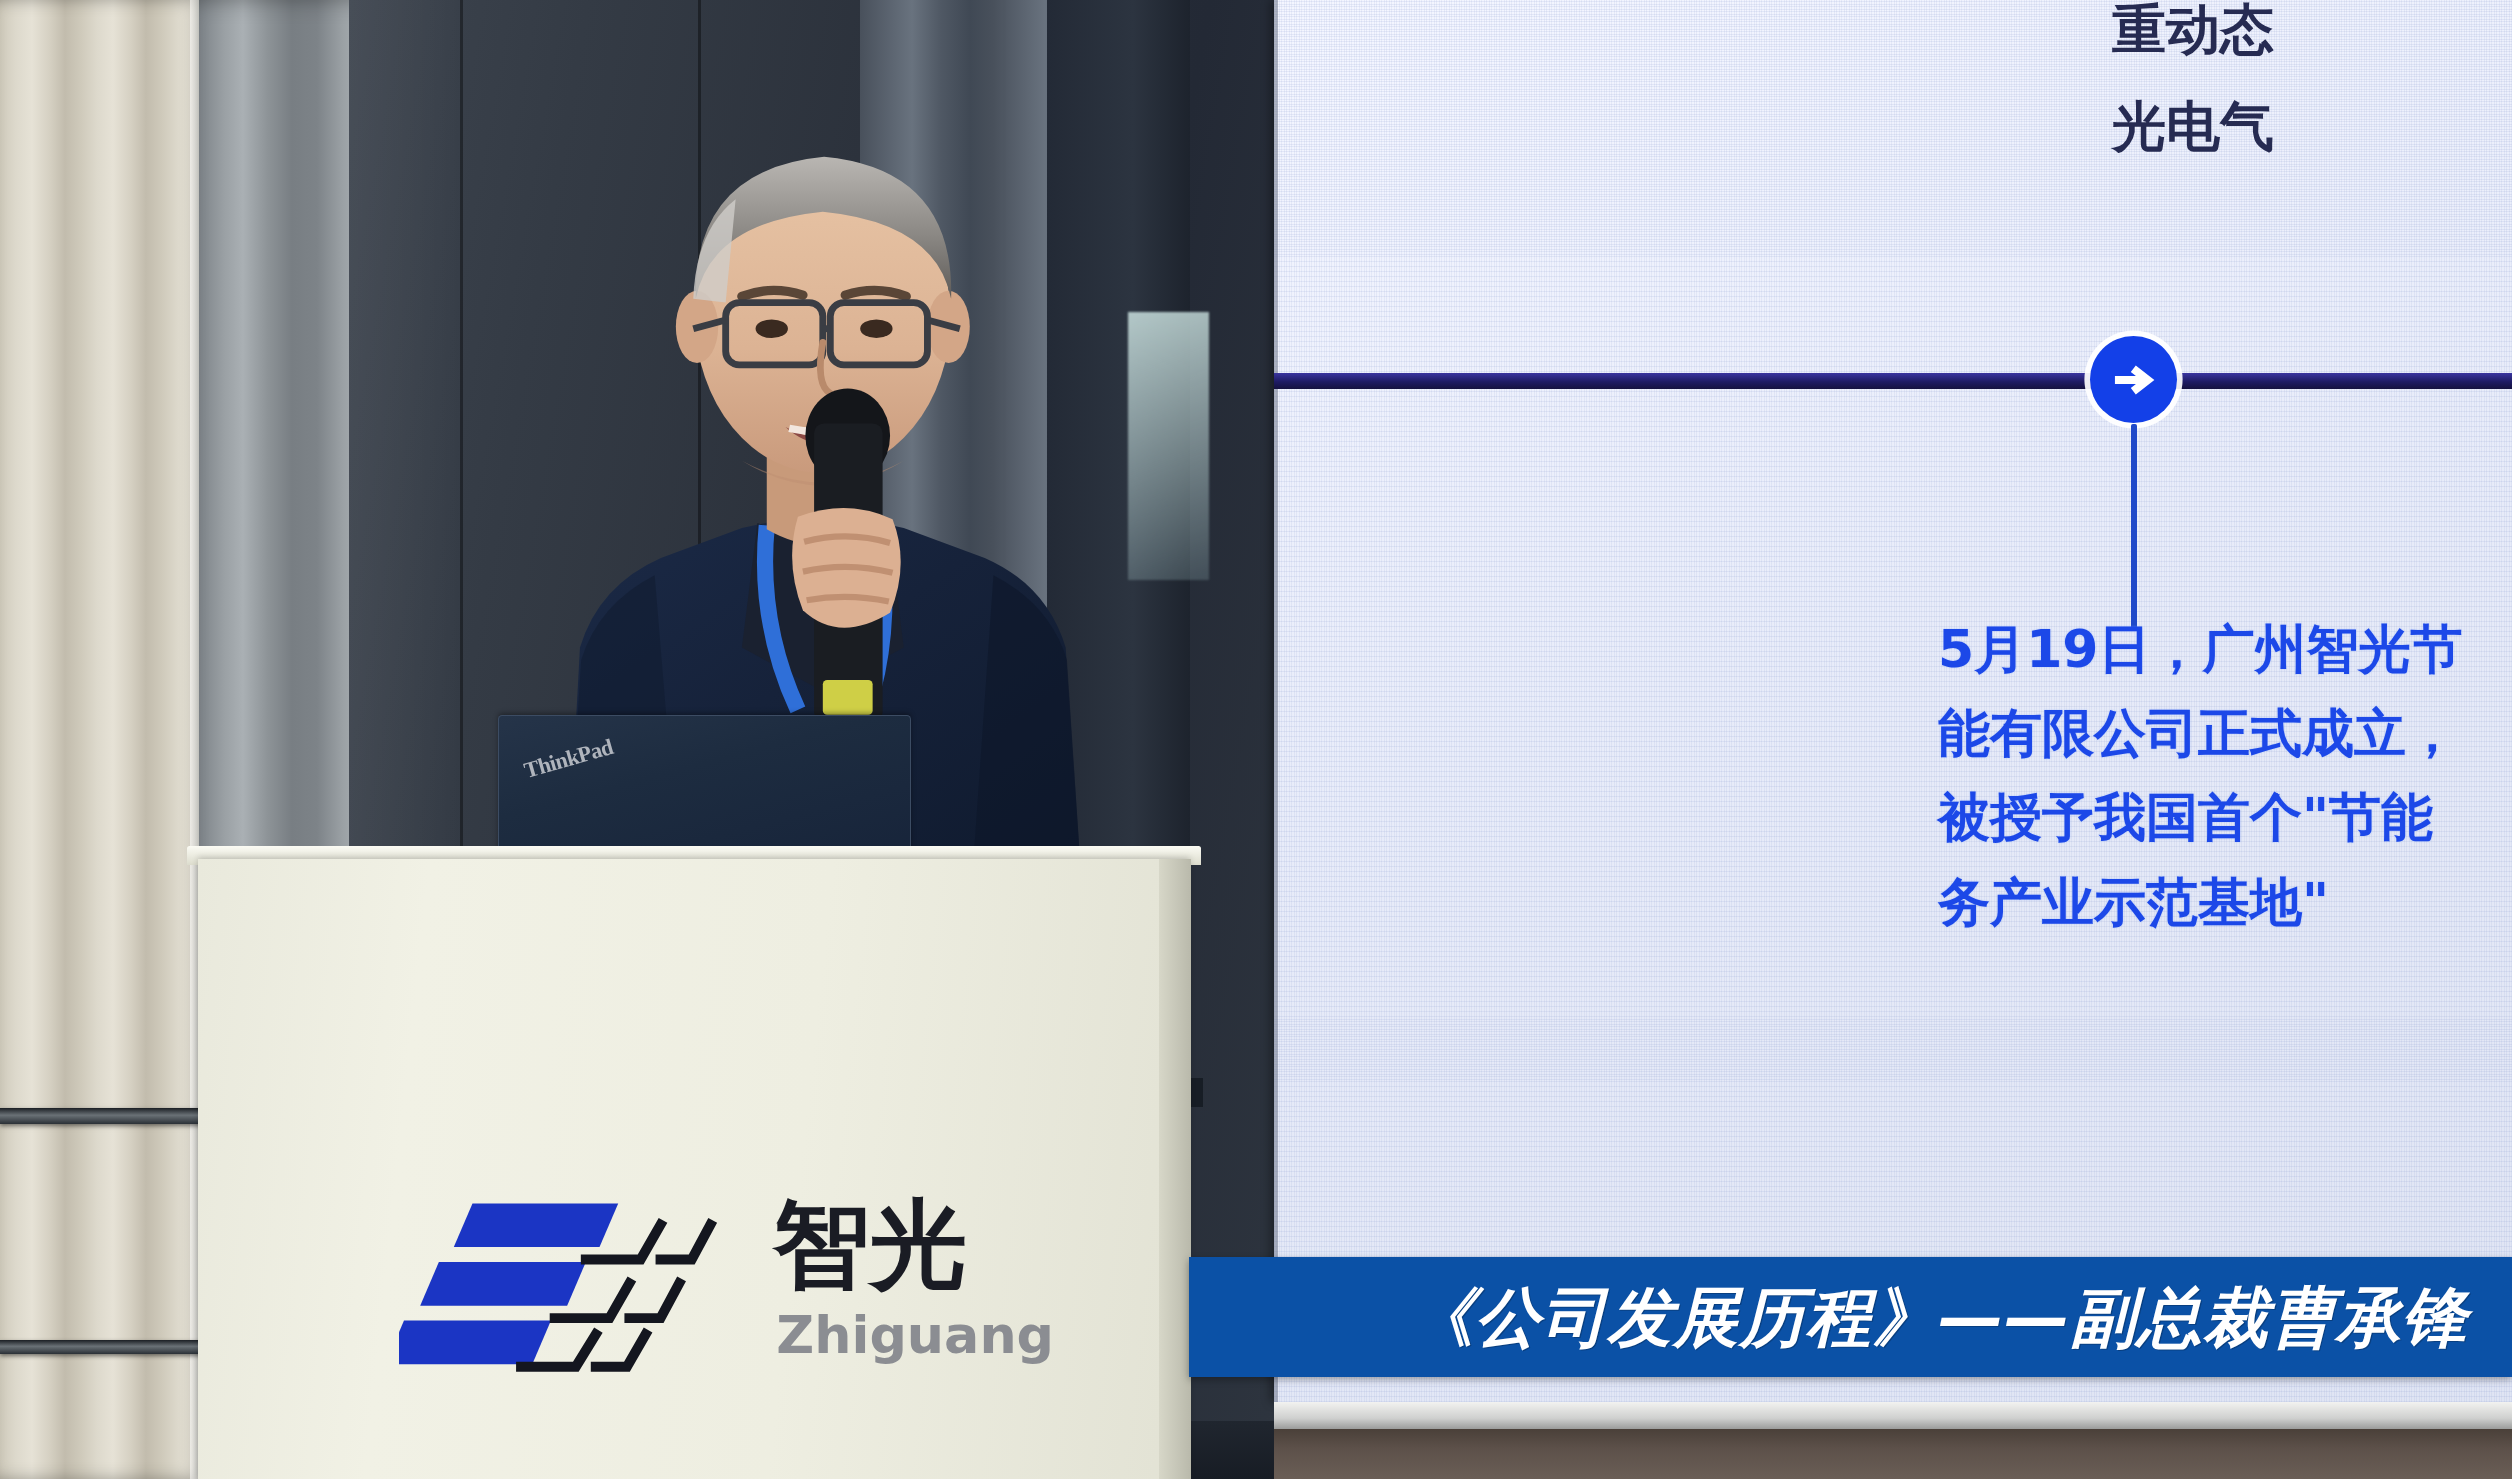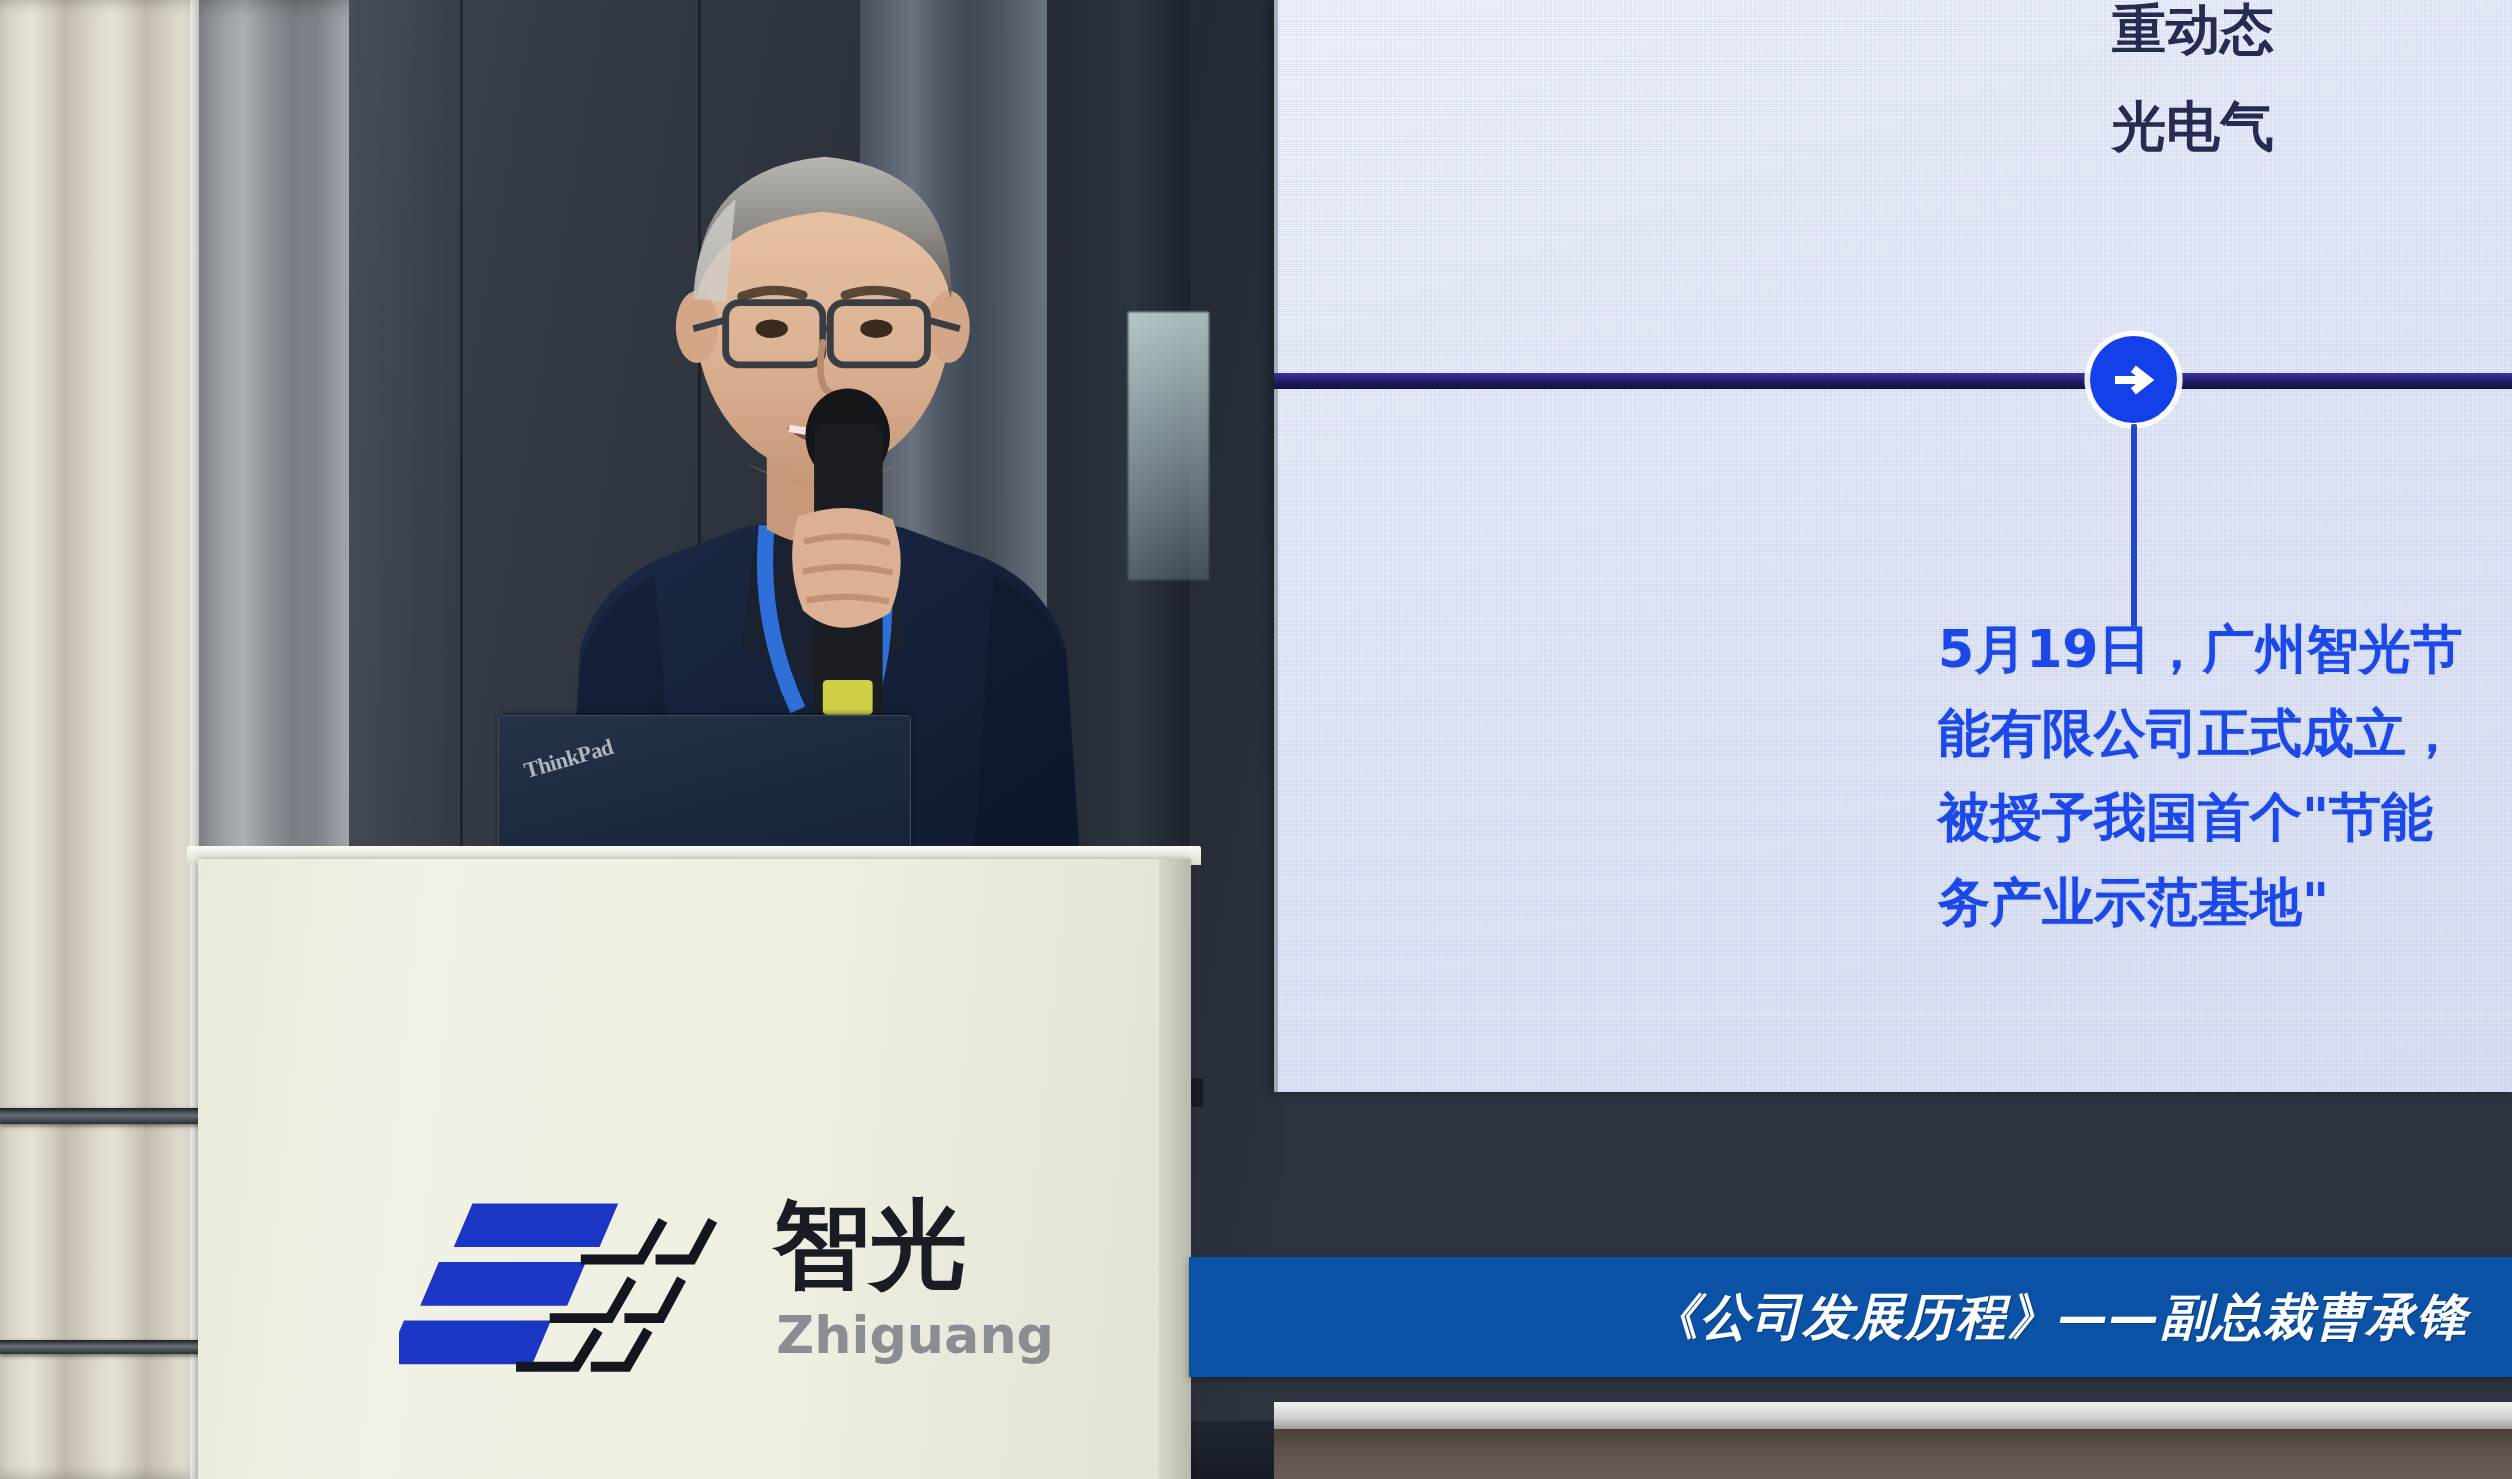--- a/index.html
+++ b/index.html
@@ -74,21 +74,21 @@
     position:absolute;left:1047px;top:1078px;width:156px;height:29px;
     background:rgba(10,14,20,.55);
   }
   .wall-floorline{
     position:absolute;left:349px;top:1421px;width:935px;height:59px;
     background:linear-gradient(180deg,#20262f,#171c24);
   }
 
   
   .screen{
-    position:absolute;left:1274px;top:0;width:1238px;height:1092px;
+    position:absolute;left:1274px;top:0;width:1238px;height:1402px;
     background:#eef1fb;
     background-image:
       repeating-linear-gradient(0deg, rgba(120,140,200,.13) 0 0.6px, rgba(255,255,255,0) 0.6px 2.5px),
       repeating-linear-gradient(90deg, rgba(120,140,200,.11) 0 0.6px, rgba(255,255,255,0) 0.6px 2.5px),
       linear-gradient(160deg,#f4f6ff 0%,#e8ecf9 45%,#dfe4f3 100%);
     overflow:hidden;
     box-shadow:-3.7px 0 8.7px rgba(0,0,0,.35);
   }
   .screen-edge-left{
     position:absolute;left:0;top:0;width:4.4px;height:100%;background:rgba(90,100,120,.45);
@@ -185,21 +185,21 @@
   .caption{
     position:absolute;left:1189px;top:1257px;width:1323px;height:120px;
     background:#0b51a6;
     display:flex;align-items:center;justify-content:flex-end;
     padding-right:44px;box-sizing:border-box;
     box-shadow:0 2.5px 7.5px rgba(0,0,0,.35);
   }
   .caption-text{
     color:#ffffff;font-weight:700;font-style:italic;
     font-family:"DejaVu Sans","Liberation Sans",sans-serif;
-    font-size:50px;line-height:1;letter-spacing:1.2px;
+    font-size:65px;line-height:1;letter-spacing:1.2px;
     white-space:nowrap;
     text-shadow:1.2px 1.2px 0 rgba(0,0,0,.22);
   }
 </style>
 </head>
 <body>
 
 <div id="stage">
 
   <div class="room">

